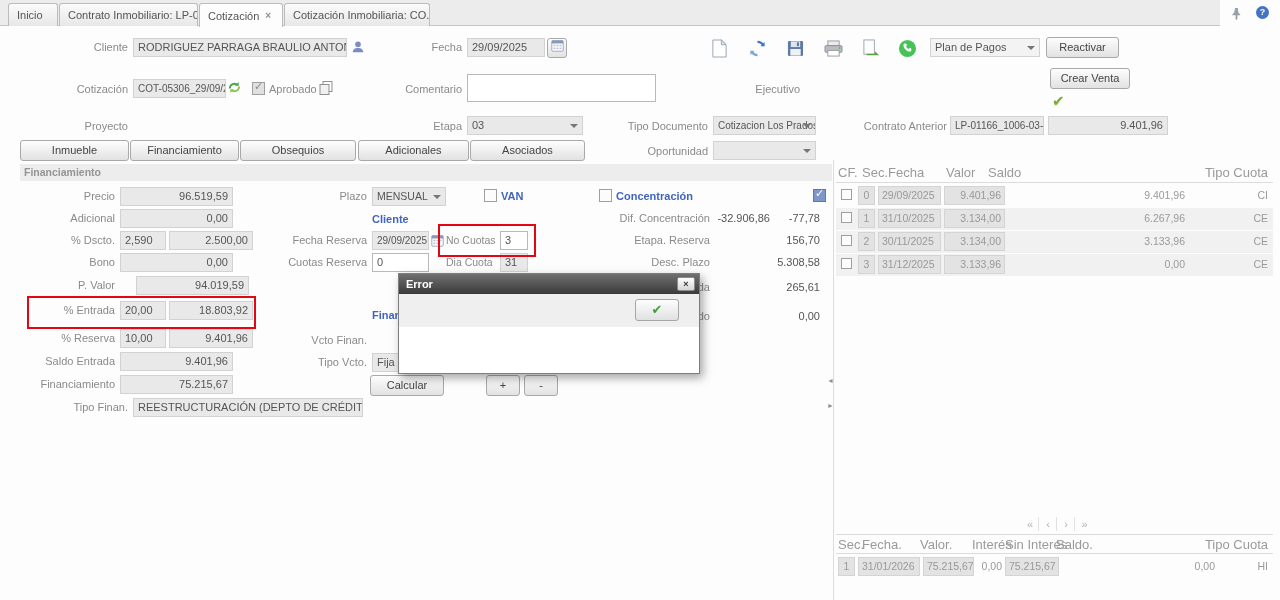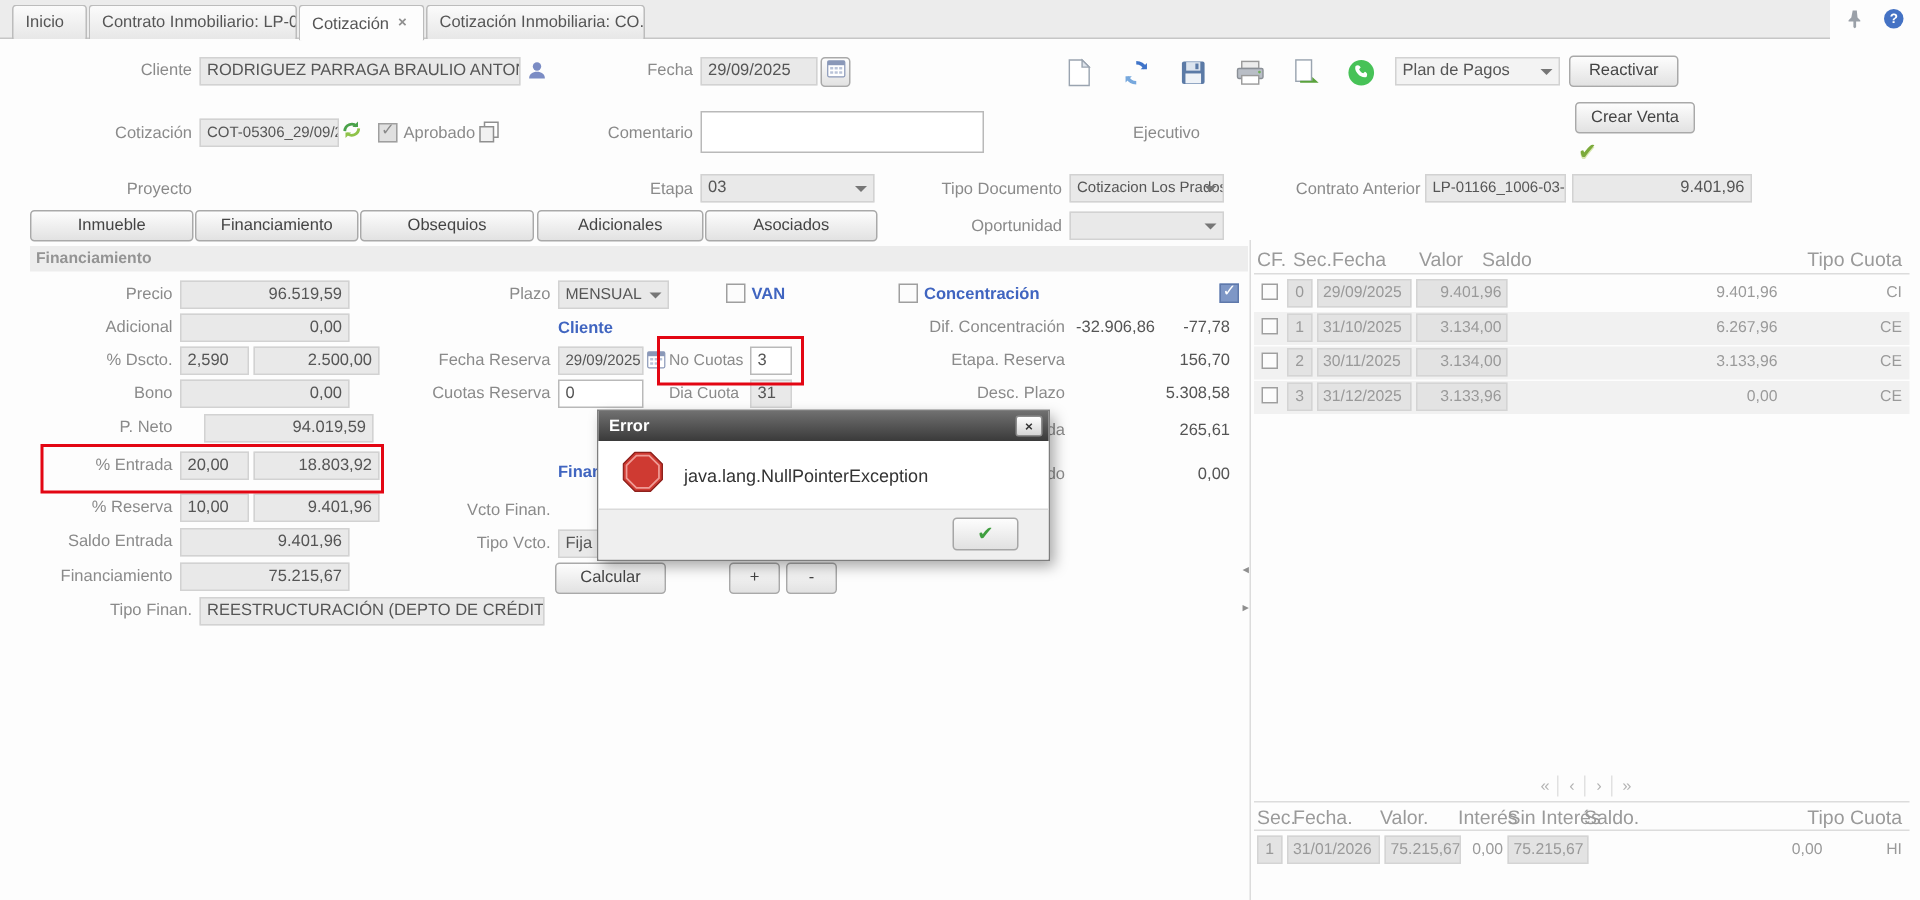--- a/index.html
+++ b/index.html
@@ -212,21 +212,21 @@
 
   <div class="lbl" style="left:20px;top:187px;width:95px;">Precio</div>
   <div class="inp num" style="left:120px;top:187px;width:113px;">96.519,59</div>
   <div class="lbl" style="left:20px;top:209px;width:95px;">Adicional</div>
   <div class="inp num" style="left:120px;top:209px;width:113px;">0,00</div>
   <div class="lbl" style="left:20px;top:231px;width:95px;">% Dscto.</div>
   <div class="inp" style="left:120px;top:231px;width:46px;">2,590</div>
   <div class="inp num" style="left:169px;top:231px;width:84px;">2.500,00</div>
   <div class="lbl" style="left:20px;top:253px;width:95px;">Bono</div>
   <div class="inp num" style="left:120px;top:253px;width:113px;">0,00</div>
-  <div class="lbl" style="left:20px;top:276px;width:95px;">P. Neto</div>
+  <div class="lbl" style="left:20px;top:276px;width:95px;">P. Valor</div>
   <div class="inp num" style="left:136px;top:276px;width:113px;">94.019,59</div>
   <div class="lbl" style="left:20px;top:301px;width:95px;">% Entrada</div>
   <div class="inp" style="left:120px;top:301px;width:46px;">20,00</div>
   <div class="inp num" style="left:169px;top:301px;width:84px;">18.803,92</div>
   <div class="lbl" style="left:20px;top:329px;width:95px;">% Reserva</div>
   <div class="inp" style="left:120px;top:329px;width:46px;">10,00</div>
   <div class="inp num" style="left:169px;top:329px;width:84px;">9.401,96</div>
   <div class="lbl" style="left:20px;top:352px;width:95px;">Saldo Entrada</div>
   <div class="inp num" style="left:120px;top:352px;width:113px;">9.401,96</div>
   <div class="lbl" style="left:20px;top:375px;width:95px;">Financiamiento</div>
@@ -346,29 +346,20 @@
   <div class="txt num gray" style="left:976px;top:557px;width:26px;">0,00</div>
   <div class="cell num" style="left:1005px;top:557px;width:54px;">75.215,67</div>
   <div class="txt num gray" style="left:1155px;top:557px;width:60px;">0,00</div>
   <div class="txt num gray" style="left:1230px;top:557px;width:38px;">HI</div>
 
   <div id="error-dialog">
     <div class="dlg-title">
       <span>Error</span>
       <span class="dlg-close">×</span>
     </div>
-    <div class="dlg-body">
-      <span>
-        <svg width="27" height="27" viewBox="0 0 28 28">
-            <polygon points="8.7,0.5 19.3,0.5 27.5,8.7 27.5,19.3 19.3,27.5 8.7,27.5 0.5,19.3 0.5,8.7" fill="#cf3a32" stroke="#8f211c"></polygon>
-            <polygon points="9.6,2.8 18.4,2.8 25.2,9.6 25.2,18.4 18.4,25.2 9.6,25.2 2.8,18.4 2.8,9.6" fill="none" stroke="#ef9c96" stroke-width="1.2"></polygon>
-          </svg>
-      </span>
-      <span class="dlg-msg">java.lang.NullPointerException</span>
-    </div>
     <div class="dlg-footer">
       <div class="dlg-ok">✔</div>
     </div>
   </div>
 
   <div class="redbox" style="left:438px;top:224px;width:98px;height:33px;"></div>
   <div class="redbox" style="left:27px;top:296px;width:229px;height:33px;"></div>
 
 </div>
 

